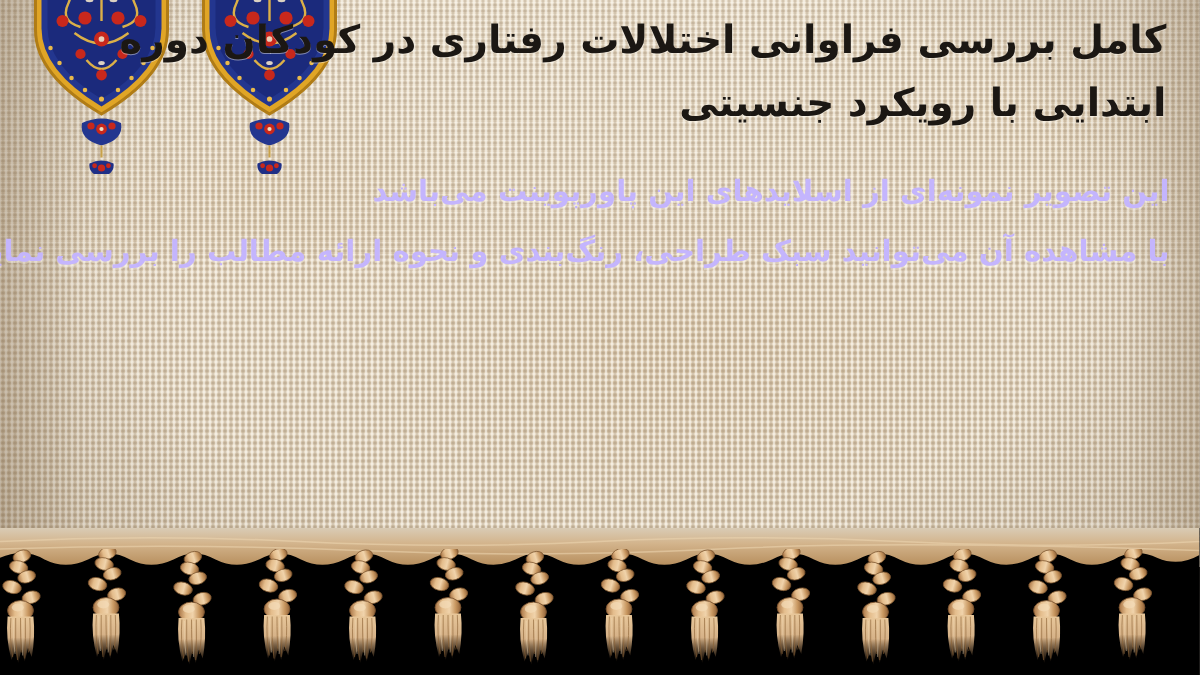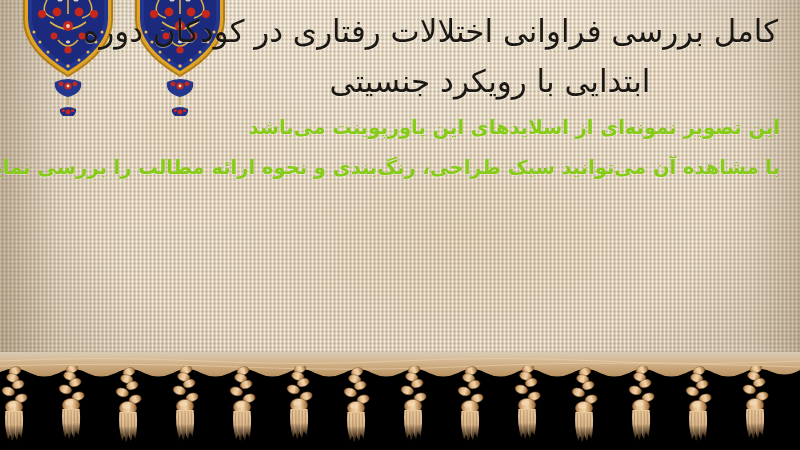--- a/index.html
+++ b/index.html
@@ -78,36 +78,36 @@
     width: 800px; height: 378px;
     padding: 0;
   }
   .title {
     position: absolute;
     top: 6px;
     right: 22px;
     width: 560px;
     text-align: right;
     color: #1b1713;
-    font-size: 31px;
-    font-weight: 400;
+    font-size: 26px;
+    font-weight: 700;
     line-height: 1.62;
     letter-spacing: 0;
     text-shadow: 0 1px 0 rgba(255,250,240,0.45);
   }
   .title .tline { display: block; white-space: nowrap; }
-  .title .tline.l2 { margin-right: 16px; text-align: center; }
+  .title .tline.l2 { margin-right: 0; }
 
   .body-block {
     position: absolute;
     top: 108px;
     right: 20px;
     width: 762px;
     text-align: right;
-    color: #84cc16;
+    color: #c4b5fd;
     font-size: 19.5px;
     font-weight: 700;
     line-height: 2.05;
     text-shadow: 0 1px 0 rgba(255,250,240,0.40);
   }
   .body-block .bline { display: block; white-space: nowrap; }
 
   
   .fringe-band {
     position: absolute;

